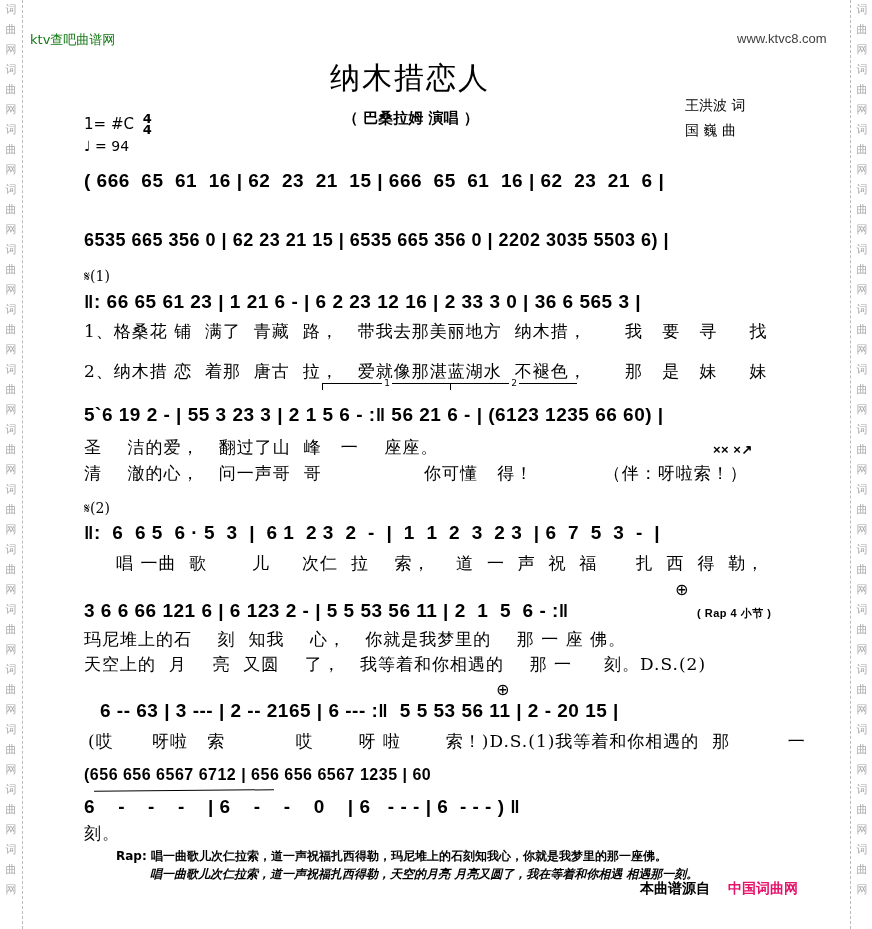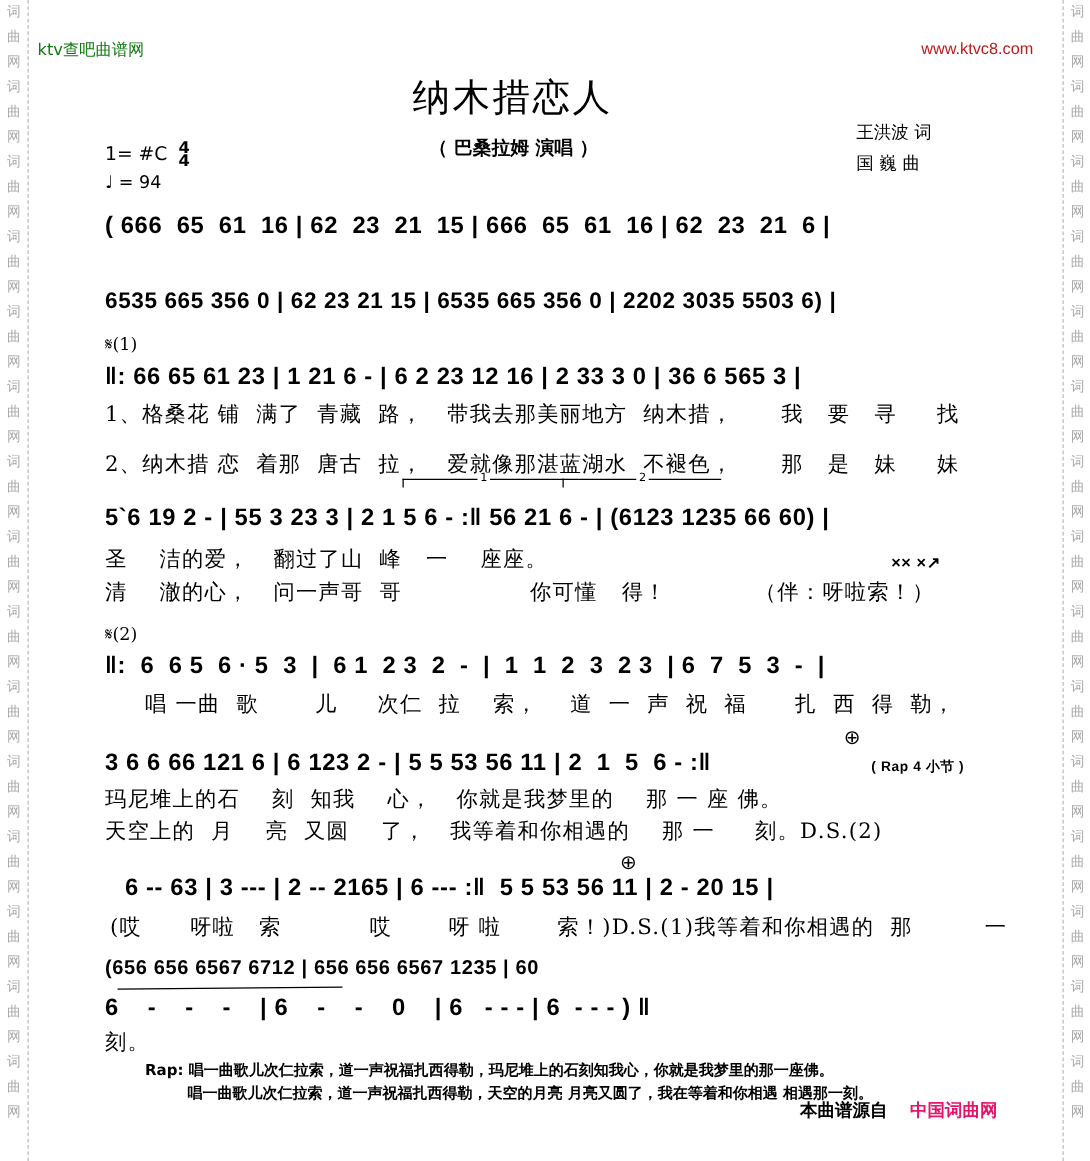--- a/index.html
+++ b/index.html
@@ -2,21 +2,21 @@
 <html><head>
 <meta charset="utf-8">
 <style>
   html,body{margin:0;padding:0;background:#fff;}
   body{width:872px;height:929px;position:relative;overflow:hidden;font-family:"DejaVu Sans","Liberation Sans",sans-serif;color:#000;}
   .side{position:absolute;top:0;width:22px;height:929px;}
   .side.left{left:0;border-right:1px dashed #bbb;}
   .side.right{left:850px;border-left:1px dashed #bbb;}
   .side .wm{display:block;font-size:11px;color:#aaa;text-align:center;line-height:20px;height:20px;}
   .site-l{position:absolute;left:30px;top:31px;font-size:13px;color:#137a13;}
-  .site-r{position:absolute;left:737px;top:31px;font-size:13px;color:#b91c1c;font-family:"Liberation Sans",sans-serif;}
+  .site-r{position:absolute;left:737px;top:31px;font-size:13px;color:#404040;font-family:"Liberation Sans",sans-serif;}
   .title{position:absolute;left:330px;top:58px;font-size:30px;letter-spacing:2px;}
   .singer{position:absolute;left:343px;top:109px;font-size:15px;font-weight:bold;}
   .lyricist{position:absolute;left:685px;top:97px;font-size:14px;font-family:"DejaVu Serif",serif;}
   .composer{position:absolute;left:685px;top:122px;font-size:14px;font-family:"DejaVu Serif",serif;}
   .key{position:absolute;left:84px;top:113px;font-size:15px;}
   .frac{display:inline-block;vertical-align:middle;text-align:center;line-height:11px;font-size:13px;font-weight:bold;margin-left:4px;}
   .tempo{position:absolute;left:84px;top:138px;font-size:14px;}
   .row{position:absolute;left:84px;white-space:pre;font-weight:bold;font-size:19px;font-family:"Liberation Sans",sans-serif;letter-spacing:0.5px;}
   .lyr{position:absolute;left:84px;white-space:pre;font-size:17px;font-family:"DejaVu Serif",serif;letter-spacing:1px;}
   .sign{position:absolute;font-size:14px;font-family:"DejaVu Serif",serif;}
@@ -174,17 +174,17 @@
 <div class="coda" style="left:496px;top:680px;">⊕</div>
 <div class="row" style="top:700px;left:100px;">6 -- 63 | 3 --- | 2 -- 2165 | 6 --- :‖  5 5 53 56 11 | 2 - 20 15 |</div>
 <div class="lyr" style="top:730px;left:88px;">(哎      呀啦   索           哎       呀 啦       索！)D.S.(1)我等着和你相遇的  那         一</div>
 
 <div class="row" style="top:766px;font-size:16px;">(656 656 6567 6712 | 656 656 6567 1235 | 60</div>
 <div class="hline" style="left:94px;top:790px;width:180px;transform:rotate(-0.5deg);"></div>
 <div class="row" style="top:796px;">6    -    -    -    | 6    -    -    0    | 6   - - - | 6  - - - ) ‖</div>
 <div class="lyr" style="top:822px;">刻。</div>
 
 <div class="rap" style="top:848px;"><span>Rap:</span> <span>唱一曲歌儿次仁拉索，道一声祝福扎西得勒，玛尼堆上的石刻知我心，你就是我梦里的那一座佛。</span></div>
-<div class="rap2" style="top:866px;">唱一曲歌儿次仁拉索，道一声祝福扎西得勒，天空的月亮 月亮又圆了，我在等着和你相遇 相遇那一刻。</div>
+<div class="rap2" style="top:866px;font-style:italic;">唱一曲歌儿次仁拉索，道一声祝福扎西得勒，天空的月亮 月亮又圆了，我在等着和你相遇 相遇那一刻。</div>
 
 <div class="src">
   <span>本曲谱源自</span><span class="brand">中国词曲网</span>
 </div>
 
 </body></html>

